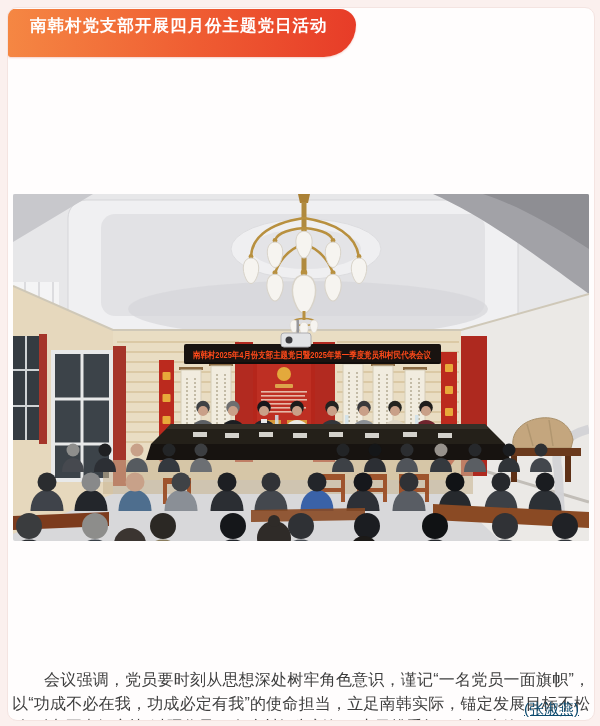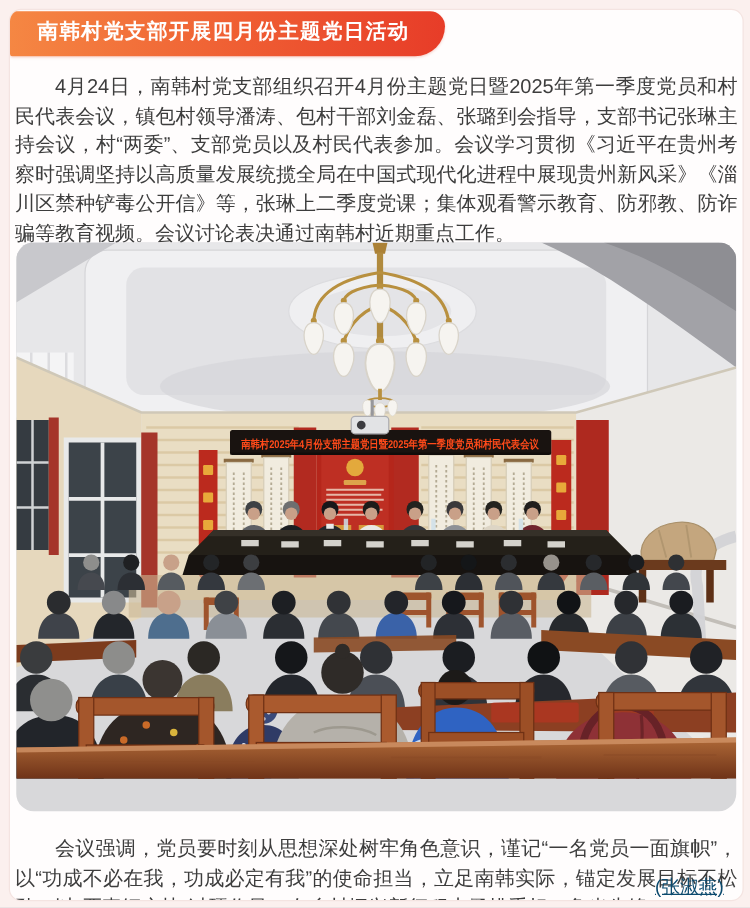--- a/index.html
+++ b/index.html
@@ -8,57 +8,56 @@
     background:#fbf0ee;
     font-family:"Liberation Sans", sans-serif;
     overflow:hidden;
   }
   .card{
     position:absolute;left:7px;top:7px;width:586px;height:712px;
     background:#fffdfd;border:1px solid #f4e4e1;border-radius:10px;
     overflow:hidden;
   }
   .banner{
-    position:absolute;left:0;top:1px;height:36px;line-height:33px;
+    position:absolute;left:0;top:1px;height:48px;line-height:33px;
     padding:0 28px 0 22px;display:inline-block;
     background:linear-gradient(93deg,#f58743 0%,#ef5c32 55%,#e73c28 100%);
     color:#ffffff;font-weight:bold;font-size:16.5px;letter-spacing:1px;
     border-radius:3px 18px 36px 3px;
     box-shadow:0 1px 2px rgba(220,80,50,.25);
     text-align:right;
   }
   .para{
     position:absolute;left:0;right:0;margin:0;padding:0 4px;
     font-size:16px;line-height:23.6px;color:#3d3d3d;
     text-align:justify;text-indent:2em;letter-spacing:0;
   }
   .p1{top:50px;}
   .p2{top:616px;margin-top:44px;}
   .photo{
-    position:absolute;left:5px;top:186px;width:576px;height:455px;
-    border-radius:14px;overflow:hidden;background:#d8d8da;
+    position:absolute;left:5px;top:186px;width:576px;height:347px;
+    border-radius:2px;overflow:hidden;background:#d8d8da;
   }
   .photo svg{display:block;width:576px;height:429px;}
   .byline{
     position:absolute;top:692px;right:15px;margin:0;
     font-size:15px;color:#0c4a6e;text-decoration:underline;
   }
   .lamp{fill:#f6f4f0;stroke:#d8d3c9;stroke-width:1;}
   .goldline{stroke:#b8903f;stroke-width:2.5;fill:none;}
 </style>
 </head>
 <body>
 
 <div class="card">
 
   <div class="banner">
     <span>南韩村党支部开展四月份主题党日活动</span>
   </div>
 
-  <p class="para p1">4月24日，南韩村党支部组织召开4月份主题党日暨2025年第一季度党员和村民代表会议，镇包村领导潘涛、包村干部刘金磊、张璐到会指导，支部书记张琳主持会议，村“两委”、支部党员以及村民代表参加。会议学习贯彻《习近平在贵州考察时强调坚持以高质量发展统揽全局在中国式现代化进程中展现贵州新风采》《淄川区禁种铲毒公开信》等，张琳上二季度党课；集体观看警示教育、防邪教、防诈骗等教育视频。会议讨论表决通过南韩村近期重点工作。</p>
 
   <div class="photo">
     <svg viewBox="0 0 576 429" preserveAspectRatio="none">
       <defs>
         <path id="sh" d="M-22,20 C-22,2 -12,-8 0,-8 C12,-8 22,2 22,20 Z"></path>
         <path id="lamp" d="M0,-14 C8,-14 10,-3 5,7 C2,13 -2,13 -5,7 C-10,-3 -8,-14 0,-14 Z"></path>
         <linearGradient id="woodgrad" x1="0" y1="0" x2="0" y2="1">
           <stop offset="0" stop-color="#b06a38"></stop>
             <stop offset="1" stop-color="#6f3318"></stop>
         </linearGradient>

